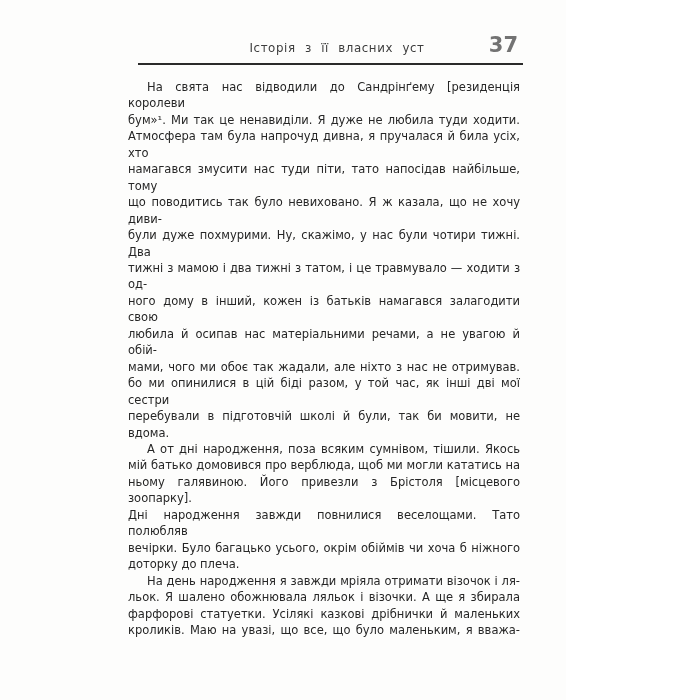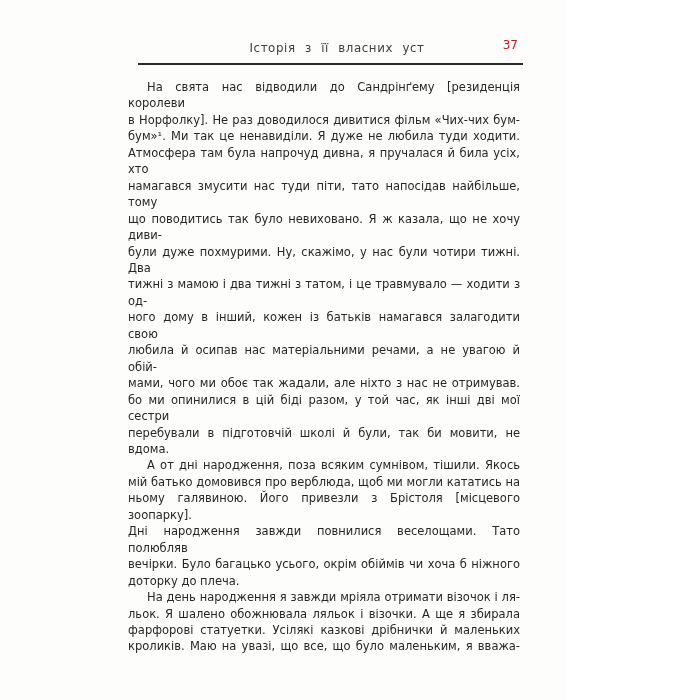--- a/index.html
+++ b/index.html
@@ -30,22 +30,23 @@
     left: 26px; right: 0;
     text-align: center;
     font-size: 11.8px;
     letter-spacing: 0.6px;
     word-spacing: 5px;
     color: #3d3d3d;
   }
   .page-num {
     position: absolute;
     right: 2px; top: -3px;
-    font-size: 12px;
-    color: #b91c1c;
+    font-size: 21px;
+    color: #737373;
+    font-weight: bold;
   }
   .header-rule {
     border: 0;
     border-top: 2px solid #2a2a2a;
     margin: 7px -3px 0 10px;
     height: 0;
   }
   .body-text { margin-top: 14px; }
   .para { margin: 0; }
   .line {
@@ -67,21 +68,20 @@
     <div class="running-header">
       <div class="header-title">Історія з її власних уст</div>
       <div class="page-num">37</div>
     </div>
 
     <div class="header-rule"></div>
 
     <div class="body-text">
         <div class="para">
           <div class="line indent">На свята нас відводили до Сандрінґему [резиденція королеви</div>
-          <div class="line">в Норфолку]. Не раз доводилося дивитися фільм «Чих-чих бум-</div>
           <div class="line">бум»¹. Ми так це ненавиділи. Я дуже не любила туди ходити.</div>
           <div class="line">Атмосфера там була напрочуд дивна, я пручалася й била усіх, хто</div>
           <div class="line">намагався змусити нас туди піти, тато напосідав найбільше, тому</div>
           <div class="line">що поводитись так було невиховано. Я ж казала, що не хочу диви-</div>
           <div class="line">були дуже похмурими. Ну, скажімо, у нас були чотири тижні. Два</div>
           <div class="line">тижні з мамою і два тижні з татом, і це травмувало — ходити з од-</div>
           <div class="line">ного дому в інший, кожен із батьків намагався залагодити свою</div>
           <div class="line">любила й осипав нас матеріальними речами, а не увагою й обій-</div>
           <div class="line">мами, чого ми обоє так жадали, але ніхто з нас не отримував.</div>
           <div class="line">бо ми опинилися в цій біді разом, у той час, як інші дві мої сестри</div>

